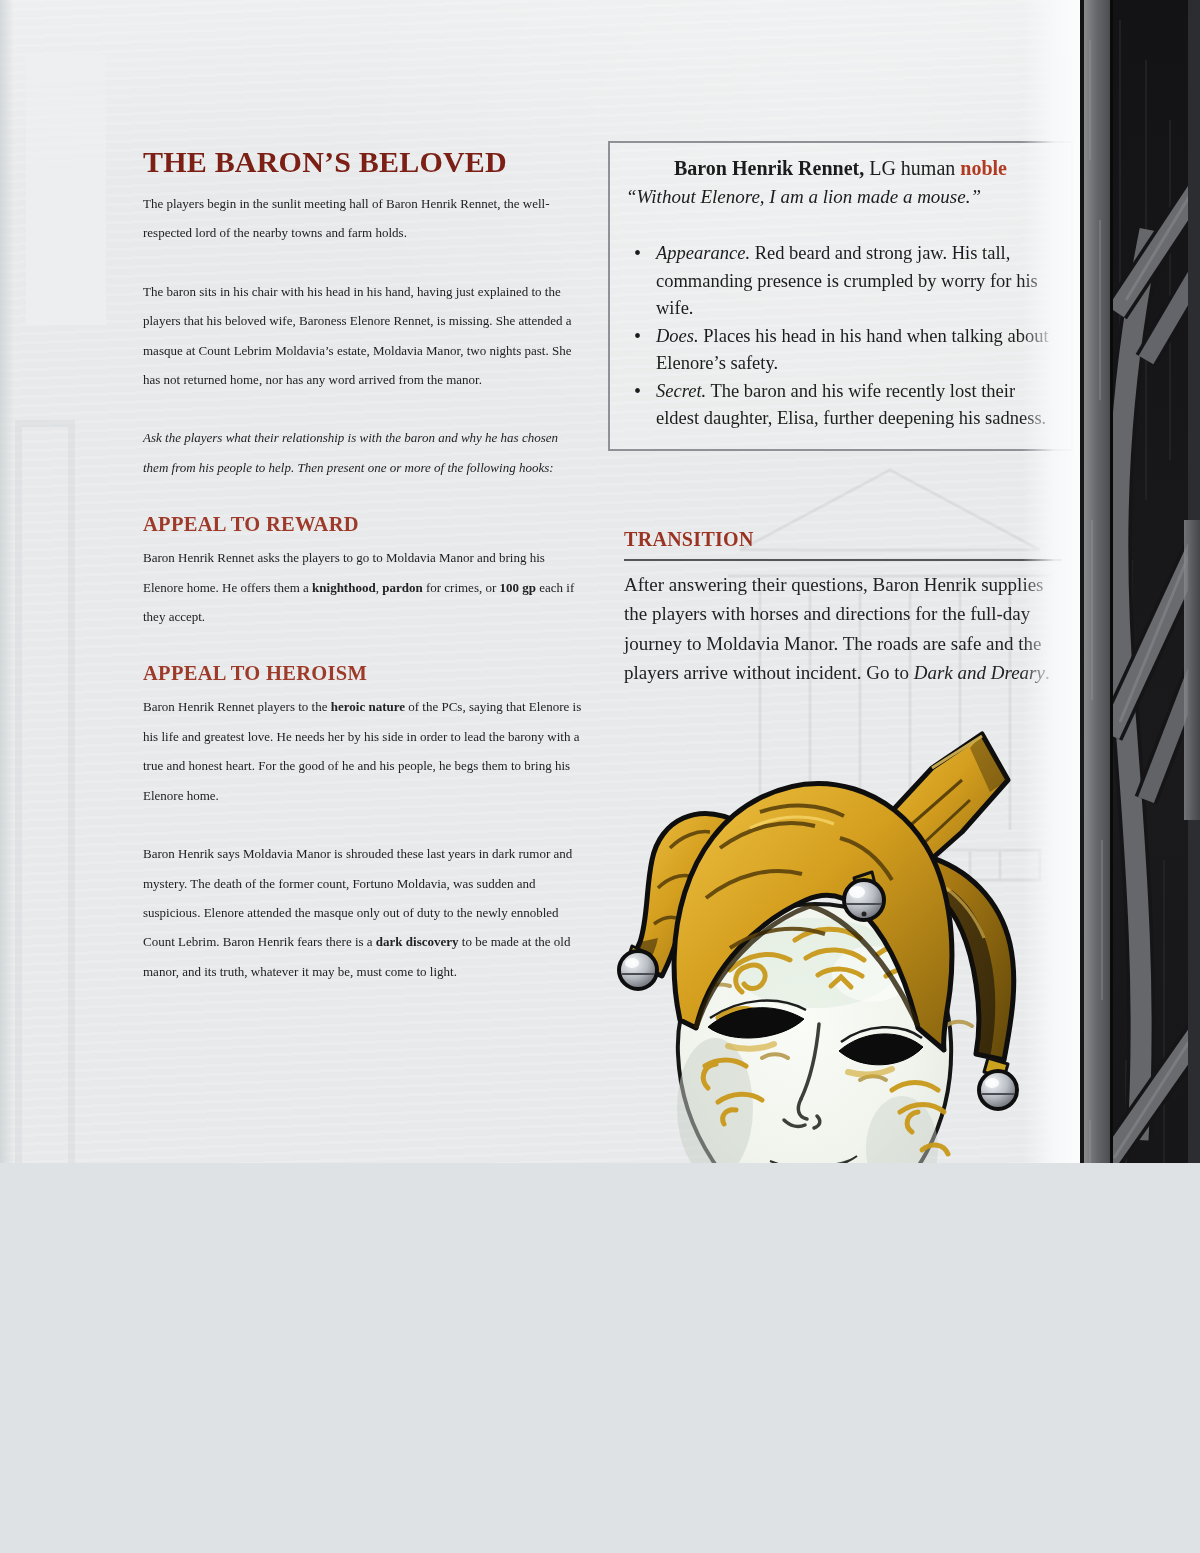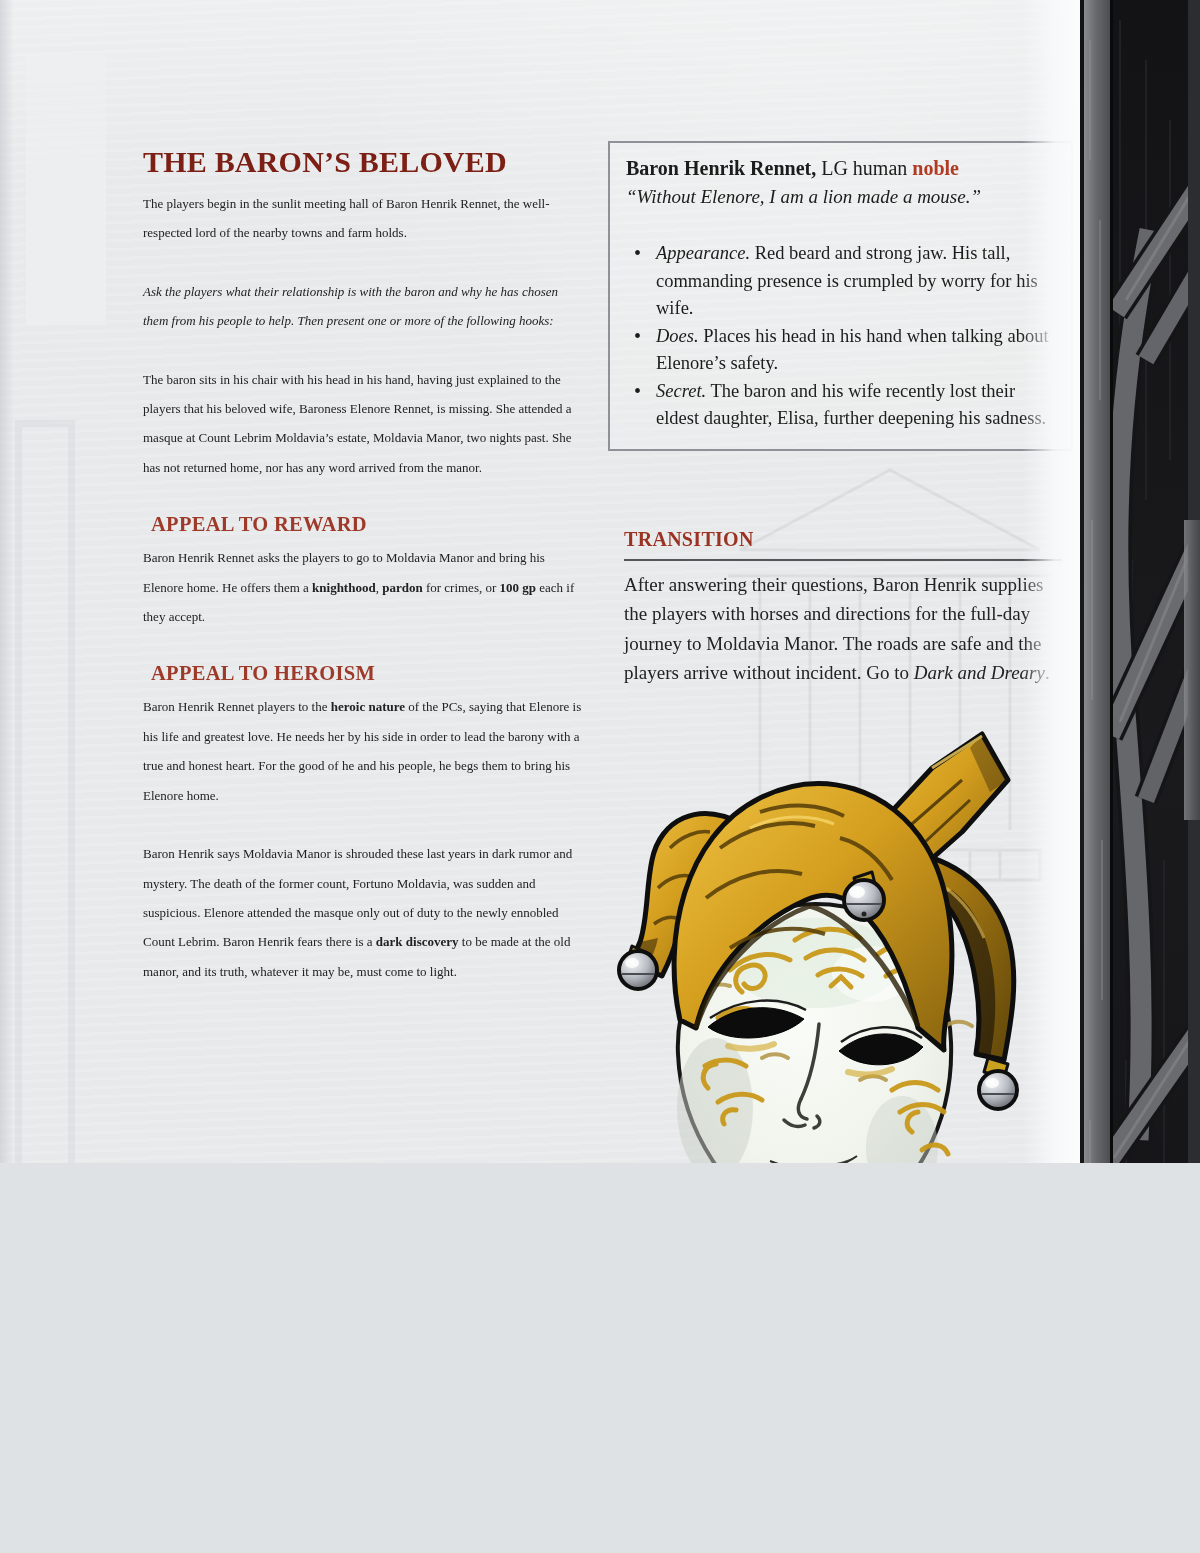--- a/index.html
+++ b/index.html
@@ -16,27 +16,27 @@
     background:linear-gradient(90deg,#ccd0d3,rgba(204,208,211,0));opacity:.75;}
   .left-ghost-frame{position:absolute;left:15px;top:420px;width:46px;height:925px;
     border:7px solid #d9dcdf;opacity:.55;}
   .left-ghost-rect{position:absolute;left:26px;top:55px;width:80px;height:270px;
     background:#eef0f1;opacity:.7;}
   
   .left-col{position:absolute;left:143px;top:143px;width:442px;color:#222;}
   .page-title{font-size:30px;line-height:37px;font-weight:700;color:#7c2016;margin:0 0 9px;letter-spacing:.2px;}
   .body-p{font-size:13px;line-height:29.4px;margin:0 0 29px;}
   .body-p.i{font-style:italic;}
-  .sec-h{font-size:20.5px;line-height:26px;font-weight:700;color:#9e3a29;margin:16px 8px 6px;letter-spacing:.3px;}
+  .sec-h{font-size:20.5px;line-height:26px;font-weight:700;color:#9e3a29;margin:16px 0 6px;letter-spacing:.3px;}
   .b{font-weight:700;}
   .i{font-style:italic;}
   
   .statblock{position:absolute;left:608px;top:141px;width:465px;box-sizing:border-box;
     border:2px solid #8e9196;padding:12px 16px 16px;background:rgba(255,255,255,.14);color:#1c1c1c;}
-  .sb-title{font-size:20px;line-height:27px;margin:0;}
+  .sb-title{font-size:20px;line-height:27px;margin:0;text-align:center;}
   .sb-quote{font-size:19px;line-height:26px;font-style:italic;margin:2px 0 0;}
   .sb-bullets{list-style:none;margin:30px 0 0;padding:0;}
   .sb-bullets li{font-size:18.5px;line-height:27.5px;padding-left:30px;position:relative;}
   .sb-bullets li::before{content:"\2022";position:absolute;left:8px;top:0;font-size:20px;color:#1c1c1c;}
   
   .transition{position:absolute;left:624px;top:498px;width:438px;color:#222;margin-top:29px;}
   .tr-h{font-size:20px;line-height:25px;font-weight:700;color:#9b3322;margin:0 0 7px;letter-spacing:.3px;}
   .tr-rule{border:none;border-top:2px solid #55565a;margin:0 0 9px;}
   .tr-body{font-size:19px;line-height:29.4px;margin:0;}
   
@@ -72,22 +72,22 @@
       <path d="M 60 150 V 400 M 110 150 V 400 M 160 150 V 400 M 210 150 V 400 M 260 150 V 400 M 310 150 V 400"></path>
       <rect x="40" y="420" width="300" height="30"></rect>
       <path d="M 60 420 V 450 M 90 420 V 450 M 120 420 V 450 M 150 420 V 450 M 180 420 V 450 M 210 420 V 450 M 240 420 V 450 M 270 420 V 450 M 300 420 V 450"></path>
     </g>
   </svg>
 
   <div class="left-col">
     <h1 class="page-title">THE BARON’S BELOVED</h1>
     <div id="left-blocks">
         <p class="body-p"><span>The players begin in the sunlit meeting hall of Baron Henrik Rennet, the well-respected lord of the nearby towns and farm holds.</span></p>
+        <p class="body-p"><span>The baron sits in his chair with his head in his hand, having just explained to the players that his beloved wife, Baroness Elenore Rennet, is missing. She attended a masque at Count Lebrim Moldavia’s estate, Moldavia Manor, two nights past. She has not returned home, nor has any word arrived from the manor.</span></p>
         <p class="body-p i"><span>Ask the players what their relationship is with the baron and why he has chosen them from his people to help. Then present one or more of the following hooks:</span></p>
-        <p class="body-p"><span>The baron sits in his chair with his head in his hand, having just explained to the players that his beloved wife, Baroness Elenore Rennet, is missing. She attended a masque at Count Lebrim Moldavia’s estate, Moldavia Manor, two nights past. She has not returned home, nor has any word arrived from the manor.</span></p>
         <h3 class="sec-h">APPEAL TO REWARD</h3>
         <p class="body-p"><span>Baron Henrik Rennet asks the players to go to Moldavia Manor and bring his Elenore home. He offers them a </span><span class="b">knighthood</span><span>, </span><span class="b">pardon</span><span> for crimes, or </span><span class="b">100 gp</span><span> each if they accept.</span></p>
         <h3 class="sec-h">APPEAL TO HEROISM</h3>
         <p class="body-p"><span>Baron Henrik Rennet players to the </span><span class="b">heroic nature</span><span> of the PCs, saying that Elenore is his life and greatest love. He needs her by his side in order to lead the barony with a true and honest heart. For the good of he and his people, he begs them to bring his Elenore home.</span></p>
         <p class="body-p"><span>Baron Henrik says Moldavia Manor is shrouded these last years in dark rumor and mystery. The death of the former count, Fortuno Moldavia, was sudden and suspicious. Elenore attended the masque only out of duty to the newly ennobled Count Lebrim. Baron Henrik fears there is a </span><span class="b">dark discovery</span><span> to be made at the old manor, and its truth, whatever it may be, must come to light.</span></p>
       </div>
   </div>
 
   <div class="statblock">
     <p class="sb-title"><span class="b">Baron Henrik Rennet,</span><span> LG human </span><span class="b" style="color: rgb(176, 58, 34);">noble</span></p>

